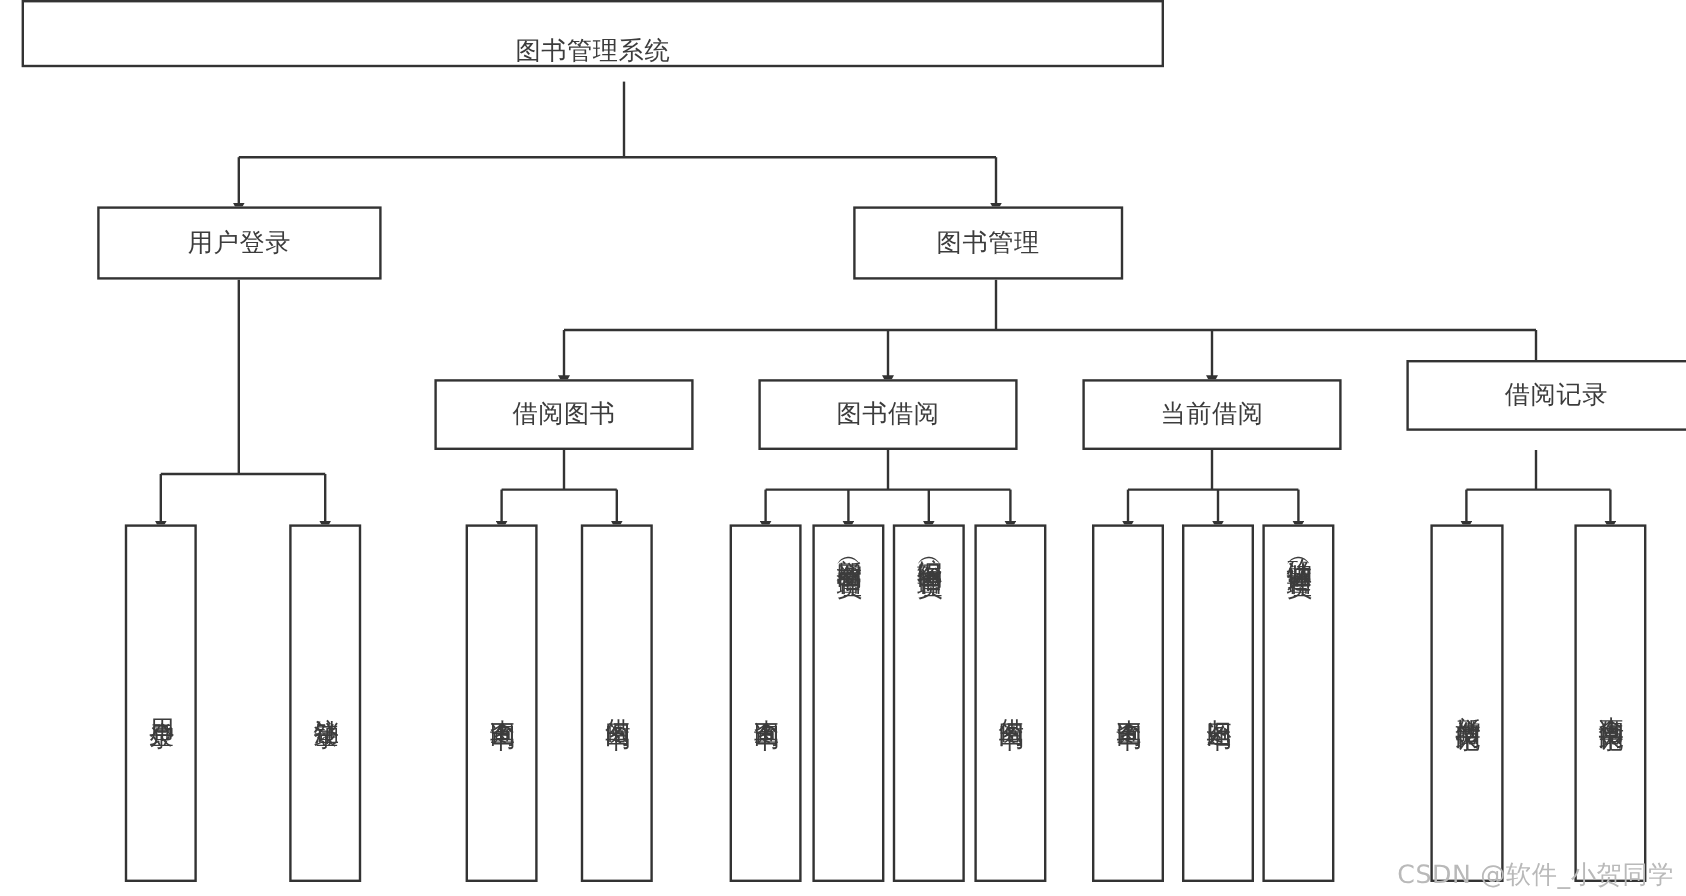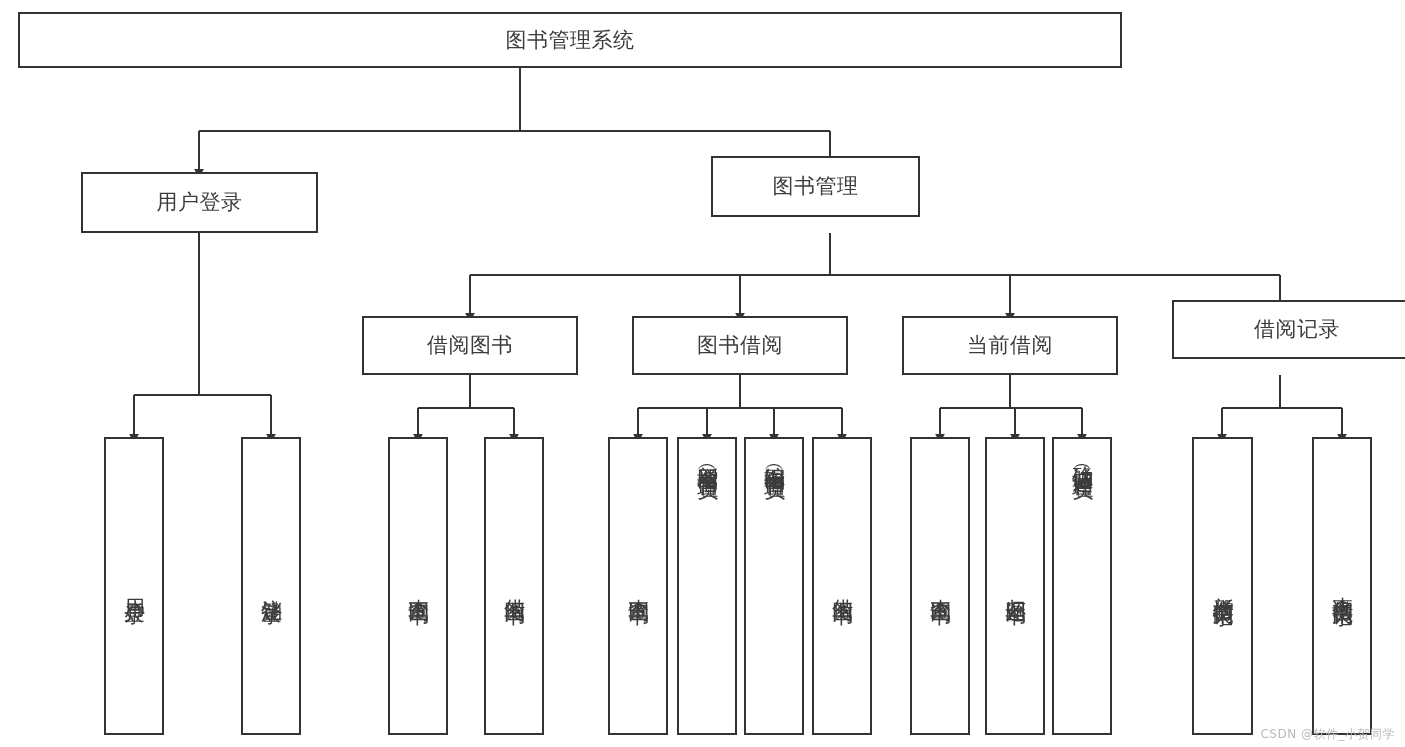--- a/index.html
+++ b/index.html
@@ -54,21 +54,21 @@
     white-space:nowrap;
   }
   .node.vert.mid{
     align-items:center;
     padding-top:0;
   }
   #watermark{
     position:absolute;
     right:10px;
     bottom:4px;
-    font-size:12px;
+    font-size:21px;
     color:#b9b9b9;
     z-index:5;
     white-space:nowrap;
     letter-spacing:0.5px;
   }
 </style>
 </head>
 <body>
 
 <div id="canvas">
@@ -118,28 +118,28 @@
       <path d="M1015,408 L1015,435" marker-end="url(#arrowhead)"></path>
       <path d="M1082,408 L1082,435" marker-end="url(#arrowhead)"></path>
 
       <path d="M1280,375 L1280,408"></path>
       <path d="M1222,408 L1342,408"></path>
       <path d="M1222,408 L1222,435" marker-end="url(#arrowhead)"></path>
       <path d="M1342,408 L1342,435" marker-end="url(#arrowhead)"></path>
     </g>
   </svg>
 
-  <div class="node" style="left: 18px; top: 12px; width: 1104px; height: 56px;">
+  <div class="node" style="left: 18px; top: 0; width: 952px; height: 56px; align-items: flex-end;">
     <span class="nlabel">图书管理系统</span>
   </div>
 
   <div class="node" style="left: 81px; top: 172px; width: 237px; height: 61px;">
     <span class="nlabel">用户登录</span>
   </div>
-  <div class="node" style="left: 711px; top: 156px; width: 209px; height: 61px;">
+  <div class="node" style="left: 711px; top: 172px; width: 225px; height: 61px;">
     <span class="nlabel">图书管理</span>
   </div>
 
   <div class="node" style="left: 362px; top: 316px; width: 216px; height: 59px;">
     <span class="nlabel">借阅图书</span>
   </div>
   <div class="node" style="left: 632px; top: 316px; width: 216px; height: 59px;">
     <span class="nlabel">图书借阅</span>
   </div>
   <div class="node" style="left: 902px; top: 316px; width: 216px; height: 59px; justify-content: center;">

